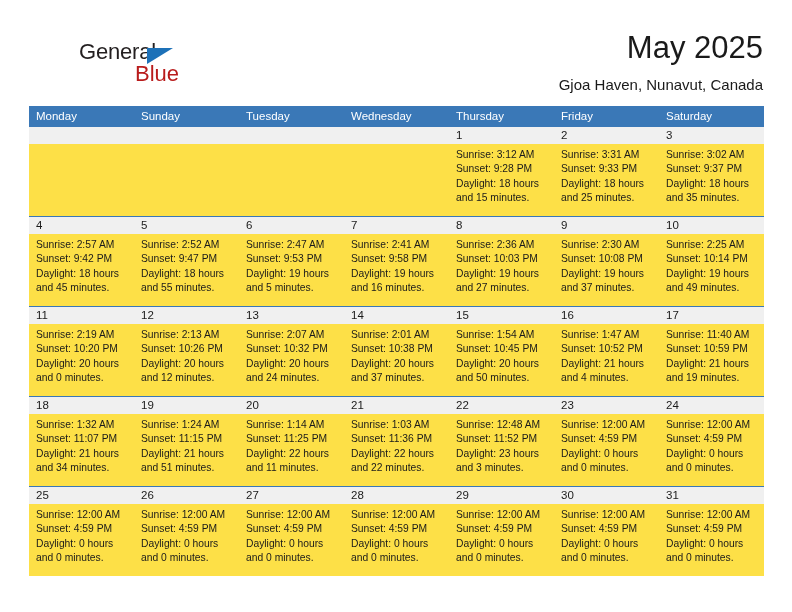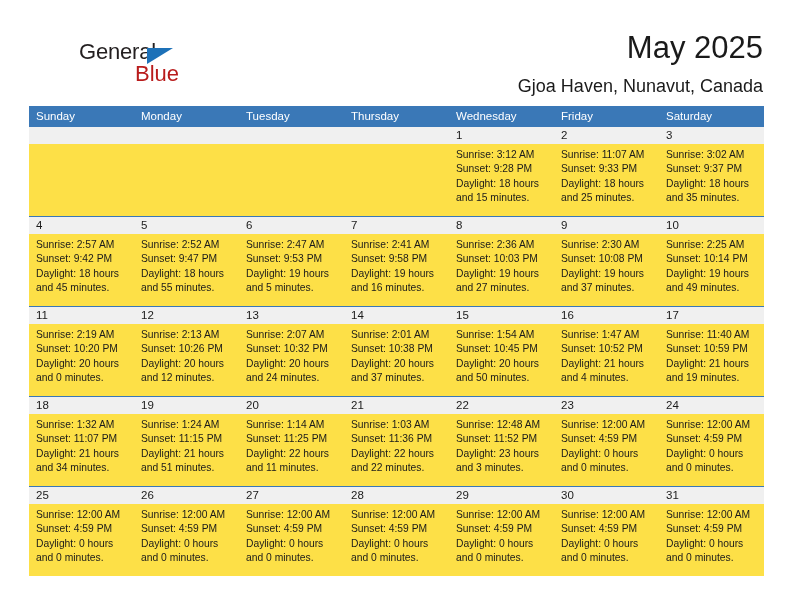--- a/index.html
+++ b/index.html
@@ -69,21 +69,21 @@
   .cal-title {
     font-size: 31px;
     color: #1a1a1a;
     line-height: 1.05;
     white-space: nowrap;
     font-weight: normal;
     margin: 0;
   }
   .cal-subtitle {
     margin-top: 11px;
-    font-size: 18px;
+    font-size: 15px;
     color: #1a1a1a;
     white-space: nowrap;
   }
 
   
   .calendar {
     position: absolute;
     left: 29px;
     top: 106px;
     width: 735px;
@@ -159,25 +159,25 @@
 
     <div class="titleblock">
       <div class="cal-title">May 2025</div>
       <div class="cal-subtitle">Gjoa Haven, Nunavut, Canada</div>
     </div>
 
   </div>
 
   <div class="calendar">
     <div class="weekhead" id="weekhead">
+        <div class="dow">Monday</div>
         <div class="dow">Sunday</div>
-        <div class="dow">Monday</div>
         <div class="dow">Tuesday</div>
+        <div class="dow">Wednesday</div>
         <div class="dow">Thursday</div>
-        <div class="dow">Wednesday</div>
         <div class="dow">Friday</div>
         <div class="dow">Saturday</div>
       </div>
     <div id="weeks">
         <div class="week">
           <div class="daynums">
             <div class="num"></div>
             <div class="num"></div>
             <div class="num"></div>
             <div class="num"></div>
@@ -190,21 +190,21 @@
             <div class="body empty"></div>
             <div class="body empty"></div>
             <div class="body empty"></div>
             <div class="body">
               <div class="line">Sunrise: 3:12 AM</div>
               <div class="line">Sunset: 9:28 PM</div>
               <div class="line">Daylight: 18 hours</div>
               <div class="line">and 15 minutes.</div>
             </div>
             <div class="body">
-              <div class="line">Sunrise: 11:07 AM</div>
+              <div class="line">Sunrise: 3:31 AM</div>
               <div class="line">Sunset: 9:33 PM</div>
               <div class="line">Daylight: 18 hours</div>
               <div class="line">and 25 minutes.</div>
             </div>
             <div class="body">
               <div class="line">Sunrise: 3:02 AM</div>
               <div class="line">Sunset: 9:37 PM</div>
               <div class="line">Daylight: 18 hours</div>
               <div class="line">and 35 minutes.</div>
             </div>

